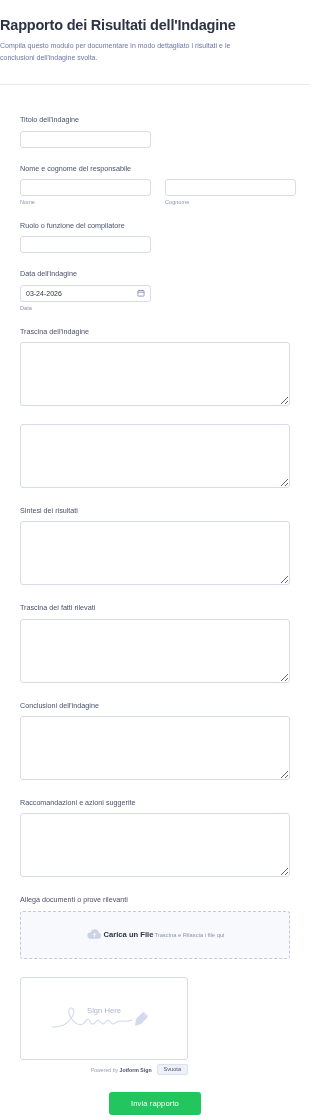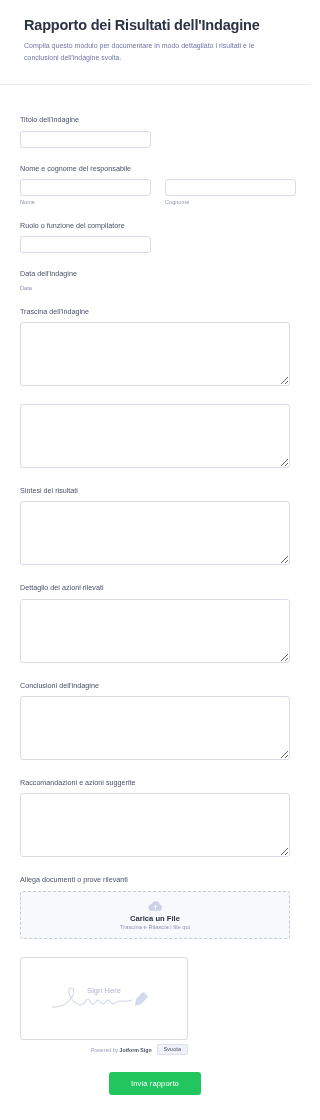--- a/index.html
+++ b/index.html
@@ -15,21 +15,21 @@
   .page {
     position: relative;
     width: 310px;
     height: 1120px;
     background: #ffffff;
     overflow: hidden;
   }
 
   
   .form-header {
-    padding: 16px 16px 12px 24px;
+    padding: 16px 16px 12px 0;
   }
   .form-title {
     font-size: 14.5px;
     font-weight: bold;
     color: #2c3345;
     letter-spacing: -0.2px;
     line-height: 1.25;
   }
   .form-subtitle {
     margin-top: 6px;
@@ -126,21 +126,21 @@
   .block-lg { margin-bottom: 18px; }
 
   
   .upload-box {
     width: 270px;
     height: 48px;
     border: 1px dashed #c3c8dd;
     border-radius: 3px;
     background: #f7f9fd;
     display: flex;
-    flex-direction: column;
+    flex-direction: row;
     align-items: center;
     justify-content: center;
     gap: 1px;
   }
   .cloud-icon {
     width: 17px;
     height: 12px;
     color: #ccd2e6;
     margin-bottom: 1px;
   }
@@ -261,39 +261,47 @@
       </div>
     </div>
 
     <div class="field-block">
       <label class="field-label">Ruolo o funzione del compilatore</label>
       <input class="text-input" type="text" placeholder="" style="">
     </div>
 
     <div class="field-block">
       <label class="field-label">Data dell'indagine</label>
+      <div class="date-wrap">
+        <input class="text-input date-input" type="text" value="03-24-2026" style="">
+        <svg class="cal-icon" viewBox="0 0 16 16" fill="none" stroke="currentColor" stroke-width="1.4">
+          <rect x="1.8" y="3" width="12.4" height="11.2" rx="1.4"></rect>
+          <path d="M1.8 6.4h12.4"></path>
+          <path d="M5 1.6v2.4M11 1.6v2.4"></path>
+        </svg>
+      </div>
       <span class="sub-label">Data</span>
     </div>
 
     <div class="field-block block-lg">
       <label class="field-label">Trascina dell'indagine</label>
       <textarea class="textarea-field" placeholder="" style=""></textarea>
     </div>
 
     <div class="field-block block-lg">
       <textarea class="textarea-field" placeholder="" style=""></textarea>
     </div>
 
     <div class="field-block block-lg">
       <label class="field-label">Sintesi dei risultati</label>
       <textarea class="textarea-field" placeholder="" style=""></textarea>
     </div>
 
     <div class="field-block block-lg">
-      <label class="field-label">Dettaglio dei azioni rilevati</label>
+      <label class="field-label">Trascina dei fatti rilevati</label>
       <textarea class="textarea-field" placeholder="" style=""></textarea>
     </div>
 
     <div class="field-block block-lg">
       <label class="field-label">Conclusioni dell'indagine</label>
       <textarea class="textarea-field" placeholder="" style=""></textarea>
     </div>
 
     <div class="field-block block-lg">
       <label class="field-label">Raccomandazioni e azioni suggerite</label>

